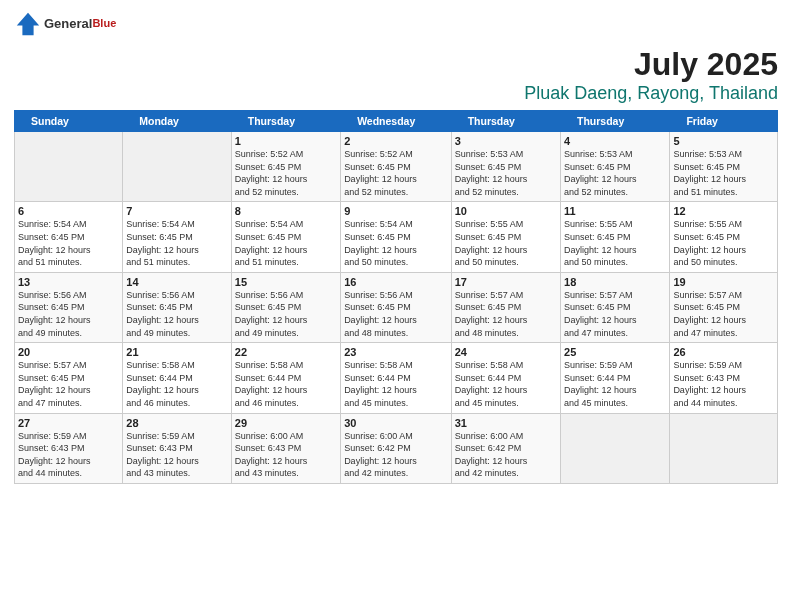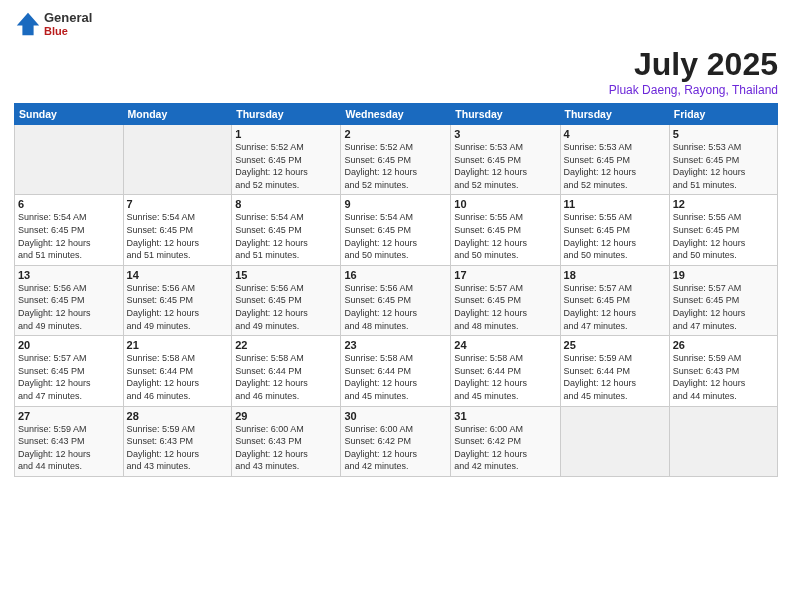--- a/index.html
+++ b/index.html
@@ -22,21 +22,21 @@
       align-items: flex-start;
       margin-bottom: 6px;
     }
     .logo {
       display: flex;
       align-items: center;
       gap: 2px;
     }
     .logo-text {
       display: flex;
-      flex-direction: column;
+      flex-direction: row;
       line-height: 1.1;
     }
     .logo-general {
       font-size: 13px;
       font-weight: bold;
       color: #333;
     }
     .logo-blue {
       font-size: 11px;
       font-weight: bold;
@@ -49,34 +49,34 @@
     .title-block {
       text-align: right;
     }
     .main-title {
       font-size: 32px;
       font-weight: bold;
       color: #222;
       margin-top: 36px;
     }
     .subtitle {
-      font-size: 12px;
-      color: #6d28d9;
+      font-size: 18px;
+      color: #0f766e;
     }
     table {
       width: 100%;
       border-collapse: collapse;
       font-size: 9.5px;
     }
     thead tr th {
       background: #1a6abf;
       color: #fff;
       font-weight: bold;
       font-size: 10.5px;
-      padding: 4px 4px;
+      padding: 4px 16px;
       border: 1px solid #1a6abf;
       text-align: left;
     }
     tbody tr td {
       border: 1px solid #ccc;
       vertical-align: top;
       padding: 3px 3px;
       width: 113px;
       min-height: 70px;
     }

